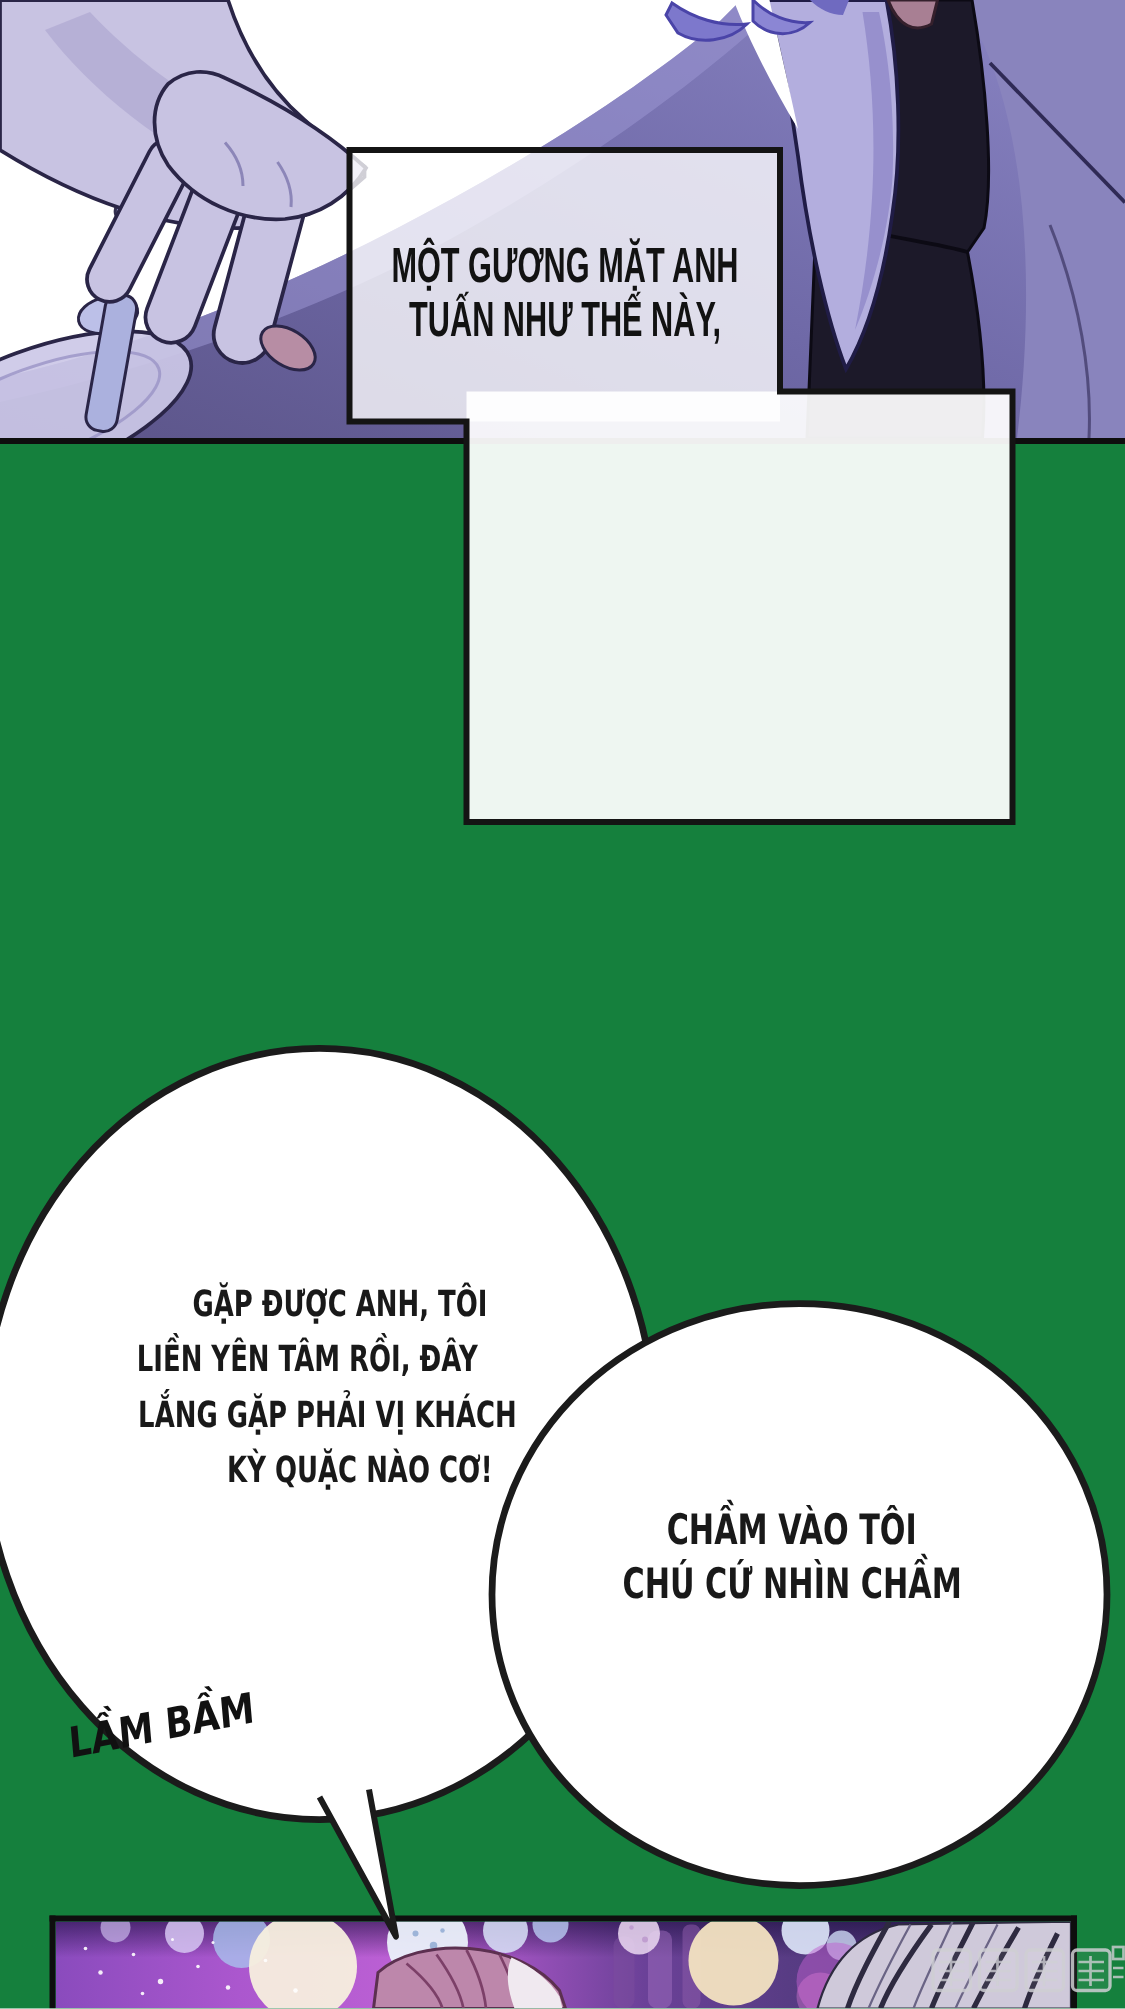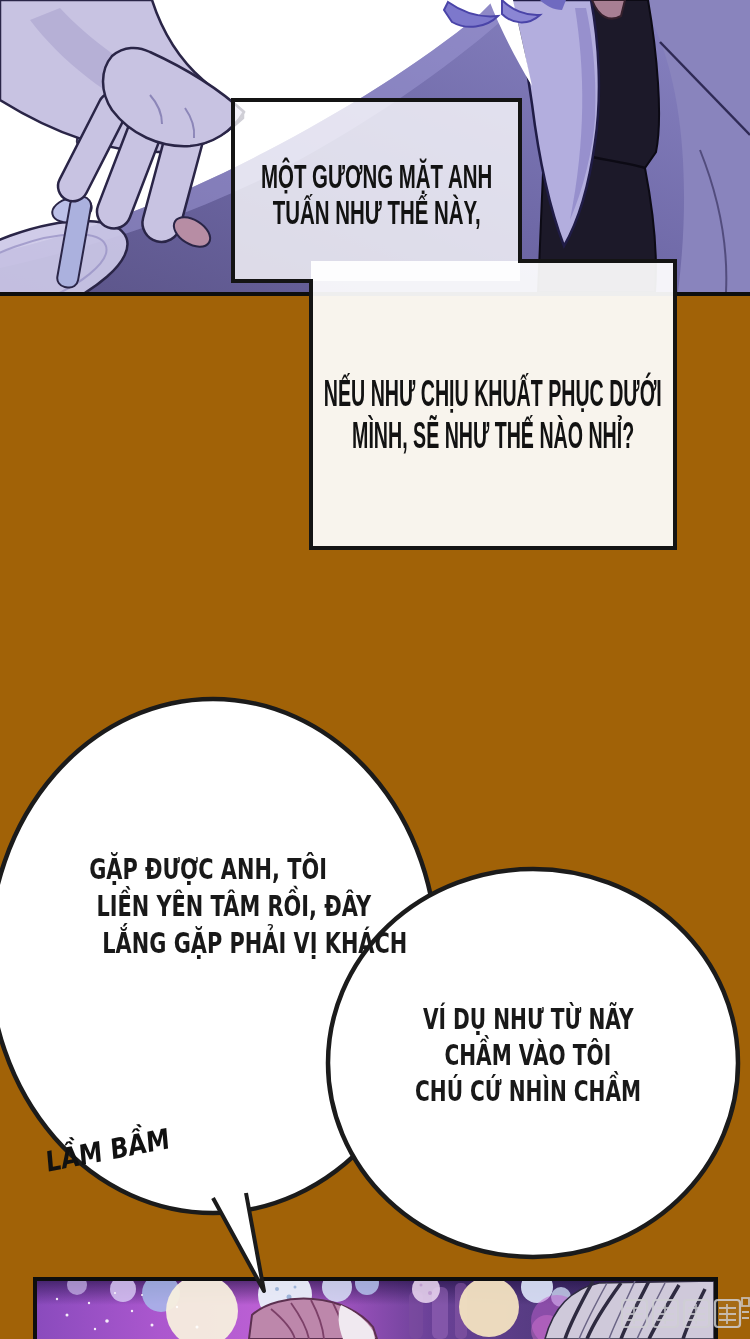--- a/index.html
+++ b/index.html
@@ -1,37 +1,37 @@
 <!DOCTYPE html>
 <html><head>
 <meta charset="utf-8">
 <style>
   html,body{margin:0;padding:0;background:#ffffff;}
-  #comic-page{position:relative;width:750px;height:1339px;background:#a16207;overflow:hidden;
+  #comic-page{position:relative;width:750px;height:1339px;background:#15803d;overflow:hidden;
     font-family:"DejaVu Sans",sans-serif;}
   .abs{position:absolute;}
 
   
   #panel-top{left:0;top:0;width:750px;height:296px;border-bottom:4px solid #0e0e0e;box-sizing:border-box;}
 
   
   .boxtext{display:flex;flex-direction:column;align-items:center;justify-content:center;text-align:center;}
   .impact{font-family:"Liberation Sans",sans-serif;font-weight:900;color:#121212;}
   .impact .line{white-space:nowrap;}
   .impact .line span{display:inline-block;}
   #box1-text{left:233px;top:100px;width:287px;height:181px;font-size:33px;line-height:36px;padding-top:8px;box-sizing:border-box;}
   #box1-text .line span{transform:scaleX(.62);}
   #box2-text{left:311px;top:261px;width:364px;height:287px;font-size:37px;line-height:42px;padding-top:20px;box-sizing:border-box;}
   #box2-text .line span{transform:scaleX(.53);}
 
   
   .bubtext{position:absolute;text-align:center;font-weight:bold;color:#191919;}
   .bubtext .line{white-space:nowrap;}
   .bubtext .line span{display:inline-block;transform:scaleX(.72);}
-  #bubble-left-text{left:43px;top:851px;width:320px;font-size:29px;line-height:37px;text-align:right;}
+  #bubble-left-text{left:43px;top:851px;width:320px;font-size:24px;line-height:37px;text-align:right;}
   #bubble-right-text{left:368px;top:1002px;width:320px;font-size:28px;line-height:36px;}
 
   
   #sfx{left:46px;top:1146px;font-weight:bold;color:#111;font-size:28px;
     transform:rotate(-11deg) skewX(-6deg) scaleX(.85);transform-origin:left center;white-space:nowrap;}
 
   
   #panel-bottom{left:33px;top:1277px;width:685px;height:62px;border:4px solid #0e0e0e;border-bottom:none;box-sizing:border-box;overflow:hidden;}
 
   
@@ -102,24 +102,20 @@
     <rect x="233" y="100" width="287" height="181" fill="rgba(255,255,255,0.78)"></rect>
     <rect x="311" y="261" width="364" height="287" fill="rgba(255,255,255,0.93)"></rect>
     <path d="M233,100 L520,100 L520,261 L675,261 L675,548 L311,548 L311,281 L233,281 Z" fill="none" stroke="#141414" stroke-width="4"></path>
   </svg>
 
   <div id="box1-text" class="abs boxtext impact">
     <div class="line"><span>MỘT GƯƠNG MẶT ANH</span></div>
     <div class="line"><span>TUẤN NHƯ THẾ NÀY,</span></div>
   </div>
 
-  <div id="box2-text" class="abs boxtext impact">
-    <div class="line"><span>NẾU NHƯ CHỊU KHUẤT PHỤC DƯỚI</span></div>
-    <div class="line"><span>MÌNH, SẼ NHƯ THẾ NÀO NHỈ?</span></div>
-  </div>
 
   <div id="panel-bottom" class="abs">
     <svg width="677" height="58" viewBox="0 0 677 58" preserveAspectRatio="none">
       <defs>
         <linearGradient id="gbar" x1="0" y1="0" x2="1" y2="0">
           <stop offset="0" stop-color="#8a4bbd"></stop>
             <stop offset=".18" stop-color="#ab57ce"></stop>
           <stop offset=".34" stop-color="#bc60d4"></stop>
             <stop offset=".46" stop-color="#9a51bb"></stop>
           <stop offset=".58" stop-color="#6b4198"></stop>
@@ -199,24 +195,24 @@
   <svg class="abs" style="left:0;top:690px" width="750" height="612" viewBox="0 0 750 612">
     <ellipse cx="213" cy="266" rx="224" ry="257" fill="#ffffff" stroke="#1b1b1b" stroke-width="4.5"></ellipse>
     <ellipse cx="533" cy="373" rx="205" ry="194" fill="#ffffff" stroke="#1b1b1b" stroke-width="4.5"></ellipse>
     <path d="M213,508 L264,601 L246,503" fill="#ffffff" stroke="#1b1b1b" stroke-width="4" stroke-linejoin="round"></path>
   </svg>
 
   <div id="bubble-left-text" class="bubtext">
     <div class="line"><span>GẶP ĐƯỢC ANH, TÔI</span></div>
     <div class="line"><span>LIỀN YÊN TÂM RỒI, ĐÂY</span></div>
     <div class="line"><span>LẮNG GẶP PHẢI VỊ KHÁCH</span></div>
+    <div class="line"><span>KỲ QUẶC NÀO CƠ!</span></div>
   </div>
 
   <div id="bubble-right-text" class="bubtext">
-    <div class="line"><span>VÍ DỤ NHƯ TỪ NÃY</span></div>
     <div class="line"><span>CHẦM VÀO TÔI</span></div>
     <div class="line"><span>CHÚ CỨ NHÌN CHẦM</span></div>
   </div>
 
   <div id="sfx" class="abs">LẦM BẦM</div>
 
   <div id="watermark" class="abs">
     <span id="watermark-text">腾讯动漫</span>
     <svg width="130" height="34" viewBox="0 0 130 34">
       <g stroke="#cfcfd4" stroke-width="2.2" fill="rgba(255,255,255,0.07)">

